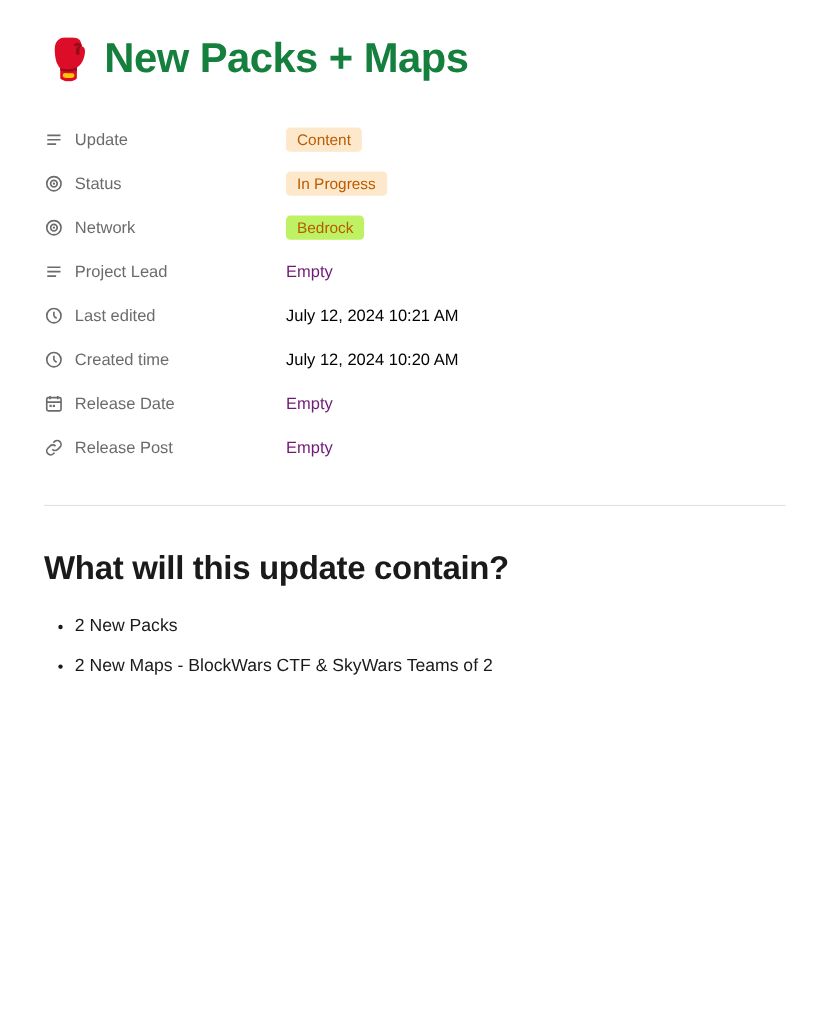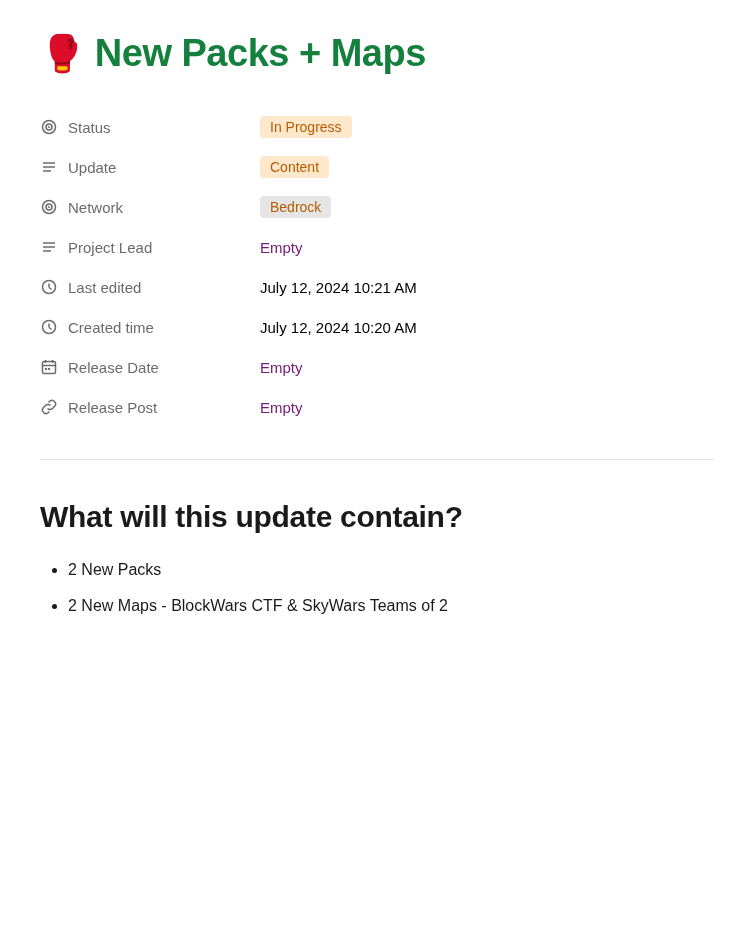--- a/index.html
+++ b/index.html
@@ -90,21 +90,21 @@
       background-color: #fde8cc;
       color: #b85c00;
     }
 
     .tag-content {
       background-color: #fde8cc;
       color: #b85c00;
     }
 
     .tag-bedrock {
-      background-color: #e5e5e5;
+      background-color: #bef264;
       color: #b85c00;
     }
 
     .value-empty {
       color: #701a75;
       font-size: 15px;
     }
 
     .value-date {
       color: #000000;
@@ -149,45 +149,45 @@
   <span class="page-title-emoji">🥊</span>
   <span class="page-title-text">New Packs + Maps</span>
 </div>
 
 <div class="properties-section">
 
   <div class="property-row">
     <div class="property-label">
       <span class="property-icon">
         <svg viewBox="0 0 16 16" fill="none" stroke="#6b6b6b" stroke-width="1.5">
+          <line x1="2" y1="4" x2="14" y2="4"></line>
+          <line x1="2" y1="8" x2="14" y2="8"></line>
+          <line x1="2" y1="12" x2="10" y2="12"></line>
+        </svg>
+      </span>
+      <span>Update</span>
+    </div>
+    <div class="property-value">
+      <span class="tag tag-content">Content</span>
+    </div>
+  </div>
+
+  <div class="property-row">
+    <div class="property-label">
+      <span class="property-icon">
+        <svg viewBox="0 0 16 16" fill="none" stroke="#6b6b6b" stroke-width="1.5">
           <circle cx="8" cy="8" r="6.5"></circle>
           <circle cx="8" cy="8" r="3"></circle>
           <circle cx="8" cy="8" r="1" fill="#6b6b6b" stroke="none"></circle>
         </svg>
       </span>
       <span>Status</span>
     </div>
     <div class="property-value">
       <span class="tag tag-in-progress">In Progress</span>
-    </div>
-  </div>
-
-  <div class="property-row">
-    <div class="property-label">
-      <span class="property-icon">
-        <svg viewBox="0 0 16 16" fill="none" stroke="#6b6b6b" stroke-width="1.5">
-          <line x1="2" y1="4" x2="14" y2="4"></line>
-          <line x1="2" y1="8" x2="14" y2="8"></line>
-          <line x1="2" y1="12" x2="10" y2="12"></line>
-        </svg>
-      </span>
-      <span>Update</span>
-    </div>
-    <div class="property-value">
-      <span class="tag tag-content">Content</span>
     </div>
   </div>
 
   <div class="property-row">
     <div class="property-label">
       <span class="property-icon">
         <svg viewBox="0 0 16 16" fill="none" stroke="#6b6b6b" stroke-width="1.5">
           <circle cx="8" cy="8" r="6.5"></circle>
           <circle cx="8" cy="8" r="3"></circle>
           <circle cx="8" cy="8" r="1" fill="#6b6b6b" stroke="none"></circle>

